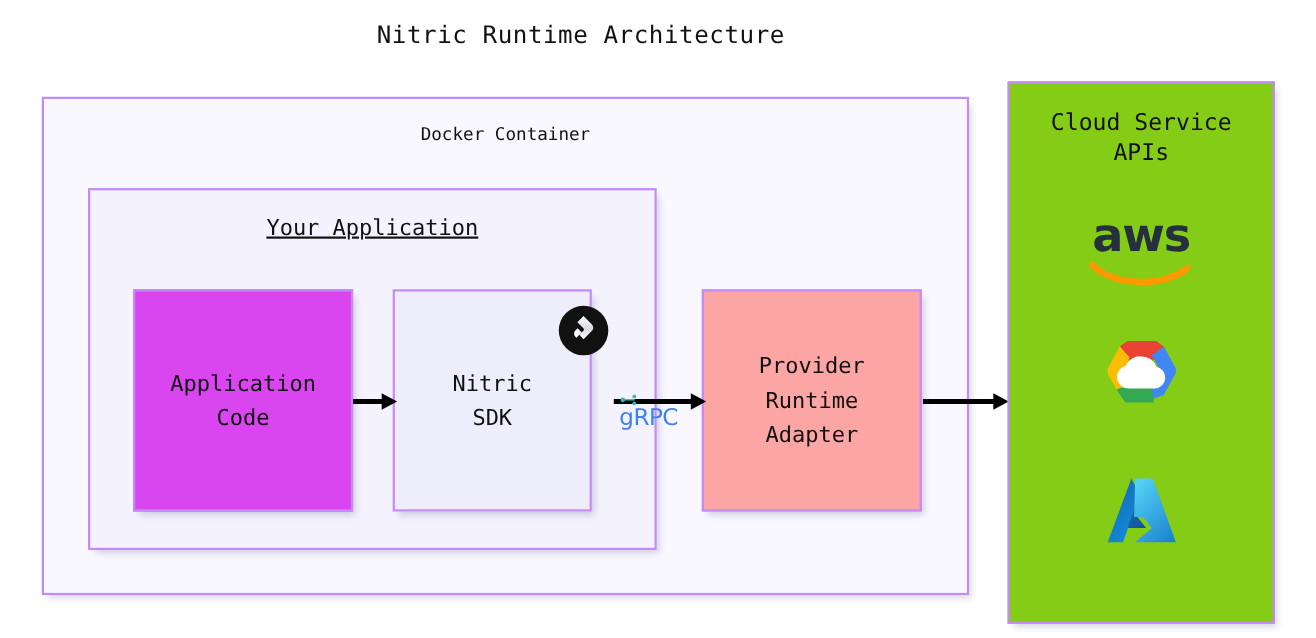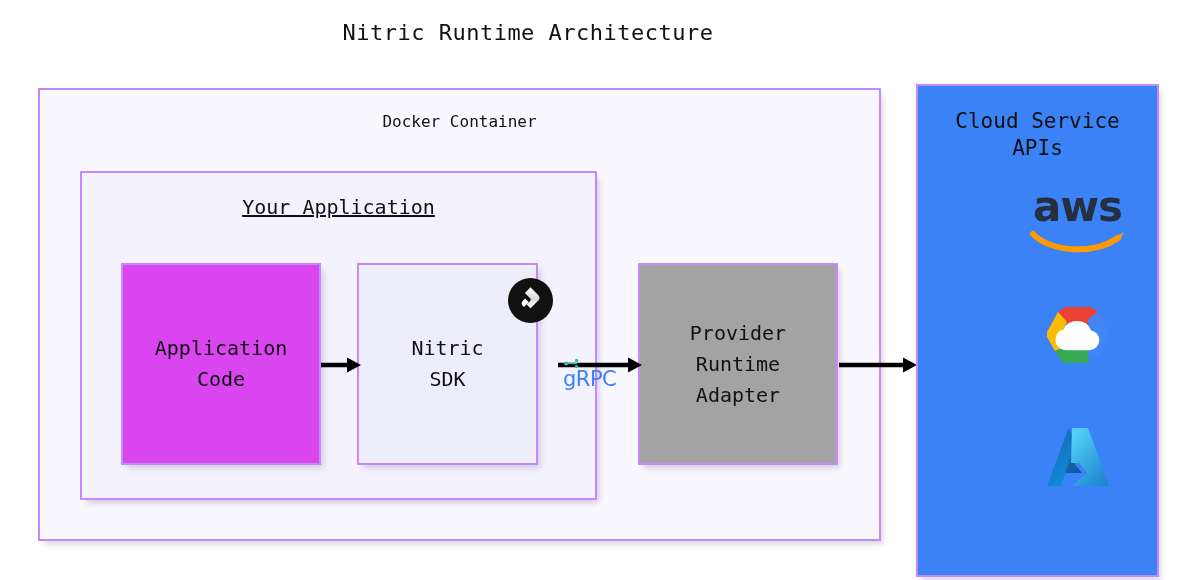--- a/index.html
+++ b/index.html
@@ -89,58 +89,58 @@
     top: 263px;
     width: 181px;
     height: 202px;
     background: #eeedfb;
   }
   #provider-runtime-adapter {
     left: 638px;
     top: 263px;
     width: 200px;
     height: 202px;
-    background: #a3a3a3;
+    background: #fca5a5;
   }
   #application-code > .box-label,
   #nitric-sdk > .box-label,
   #provider-runtime-adapter > .box-label {
     top: 50%;
     transform: translateY(-50%);
     font-size: 20px;
     line-height: 1.55;
   }
 
   
   #cloud-service-apis {
     left: 916px;
-    top: 84px;
+    top: 74px;
     width: 243px;
     height: 493px;
-    background: #3b82f6;
+    background: #84cc16;
   }
   #cloud-service-apis > .box-label {
     top: 22px;
     font-size: 21px;
     line-height: 1.3;
   }
   .cloud-logos {
     position: absolute;
     left: 0;
     top: 100px;
     width: 100%;
     height: 350px;
   }
   .cloud-logo {
     position: absolute;
     left: 0;
     width: 100%;
     display: flex;
+    align-items: center;
     justify-content: center;
-    margin-left: 40px;
   }
   #logo-aws  { top: 2px;   height: 100px; }
   #logo-gcp  { top: 120px; height: 100px; }
   #logo-azure{ top: 240px; height: 100px; }
 
   
   .aws-mark {
     position: relative;
     width: 96px;
     height: 66px;

